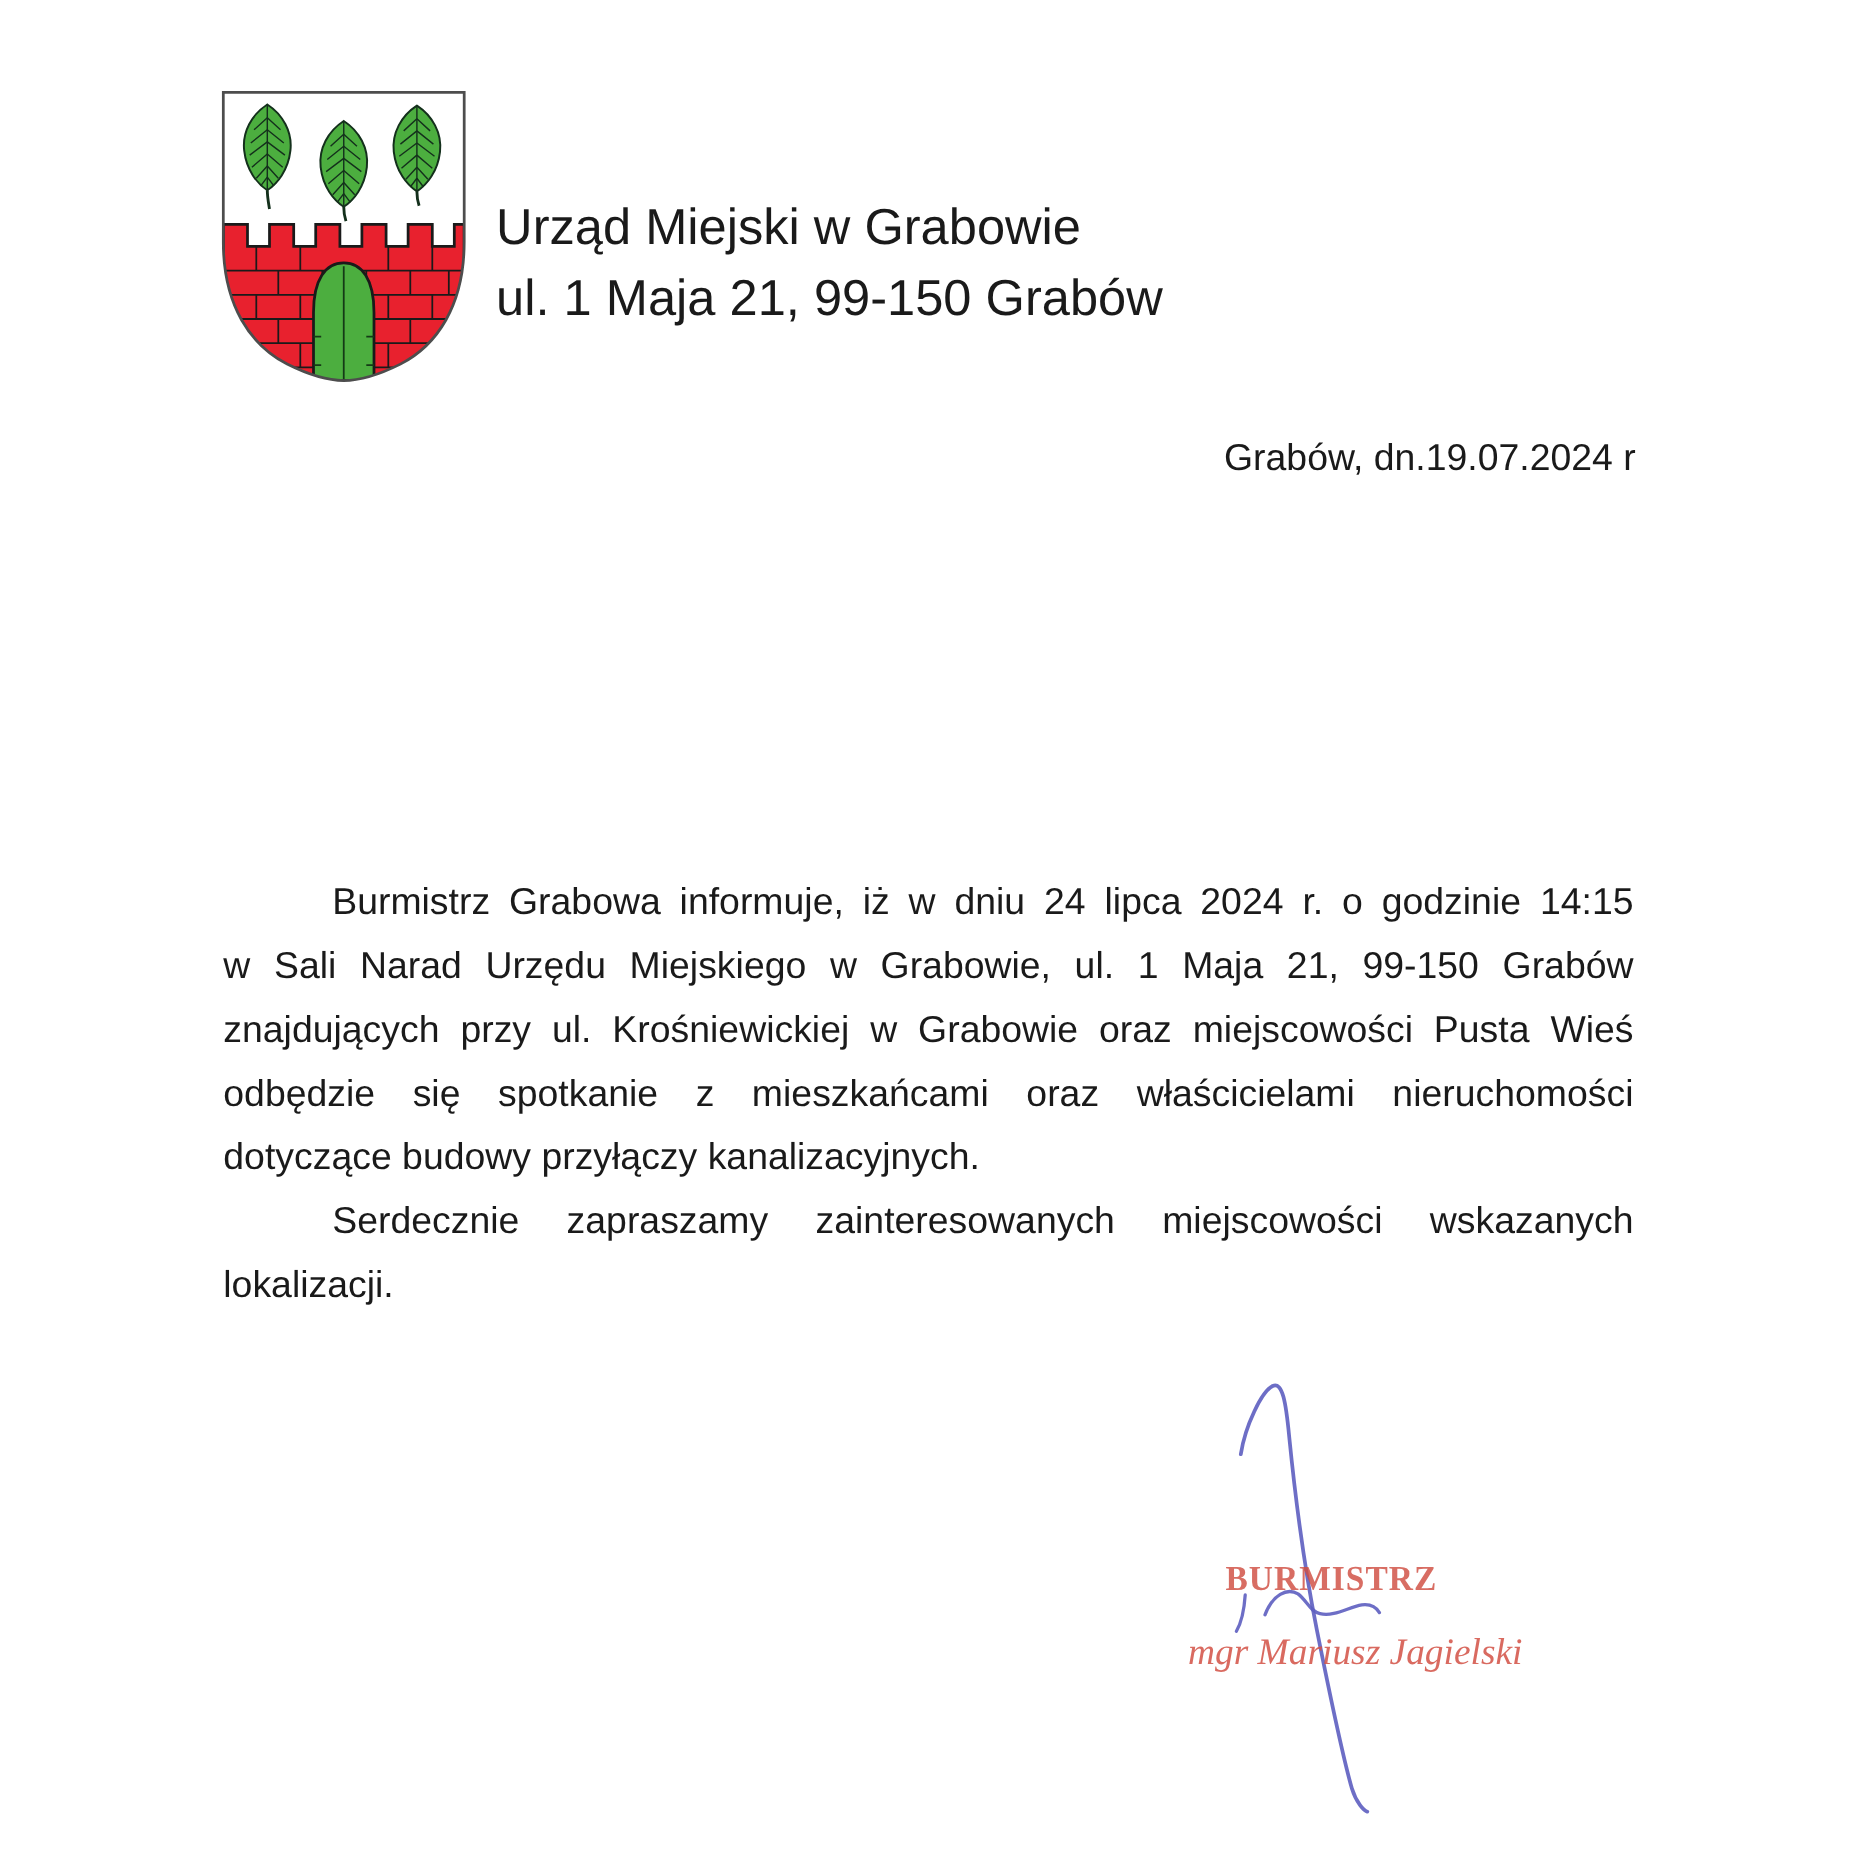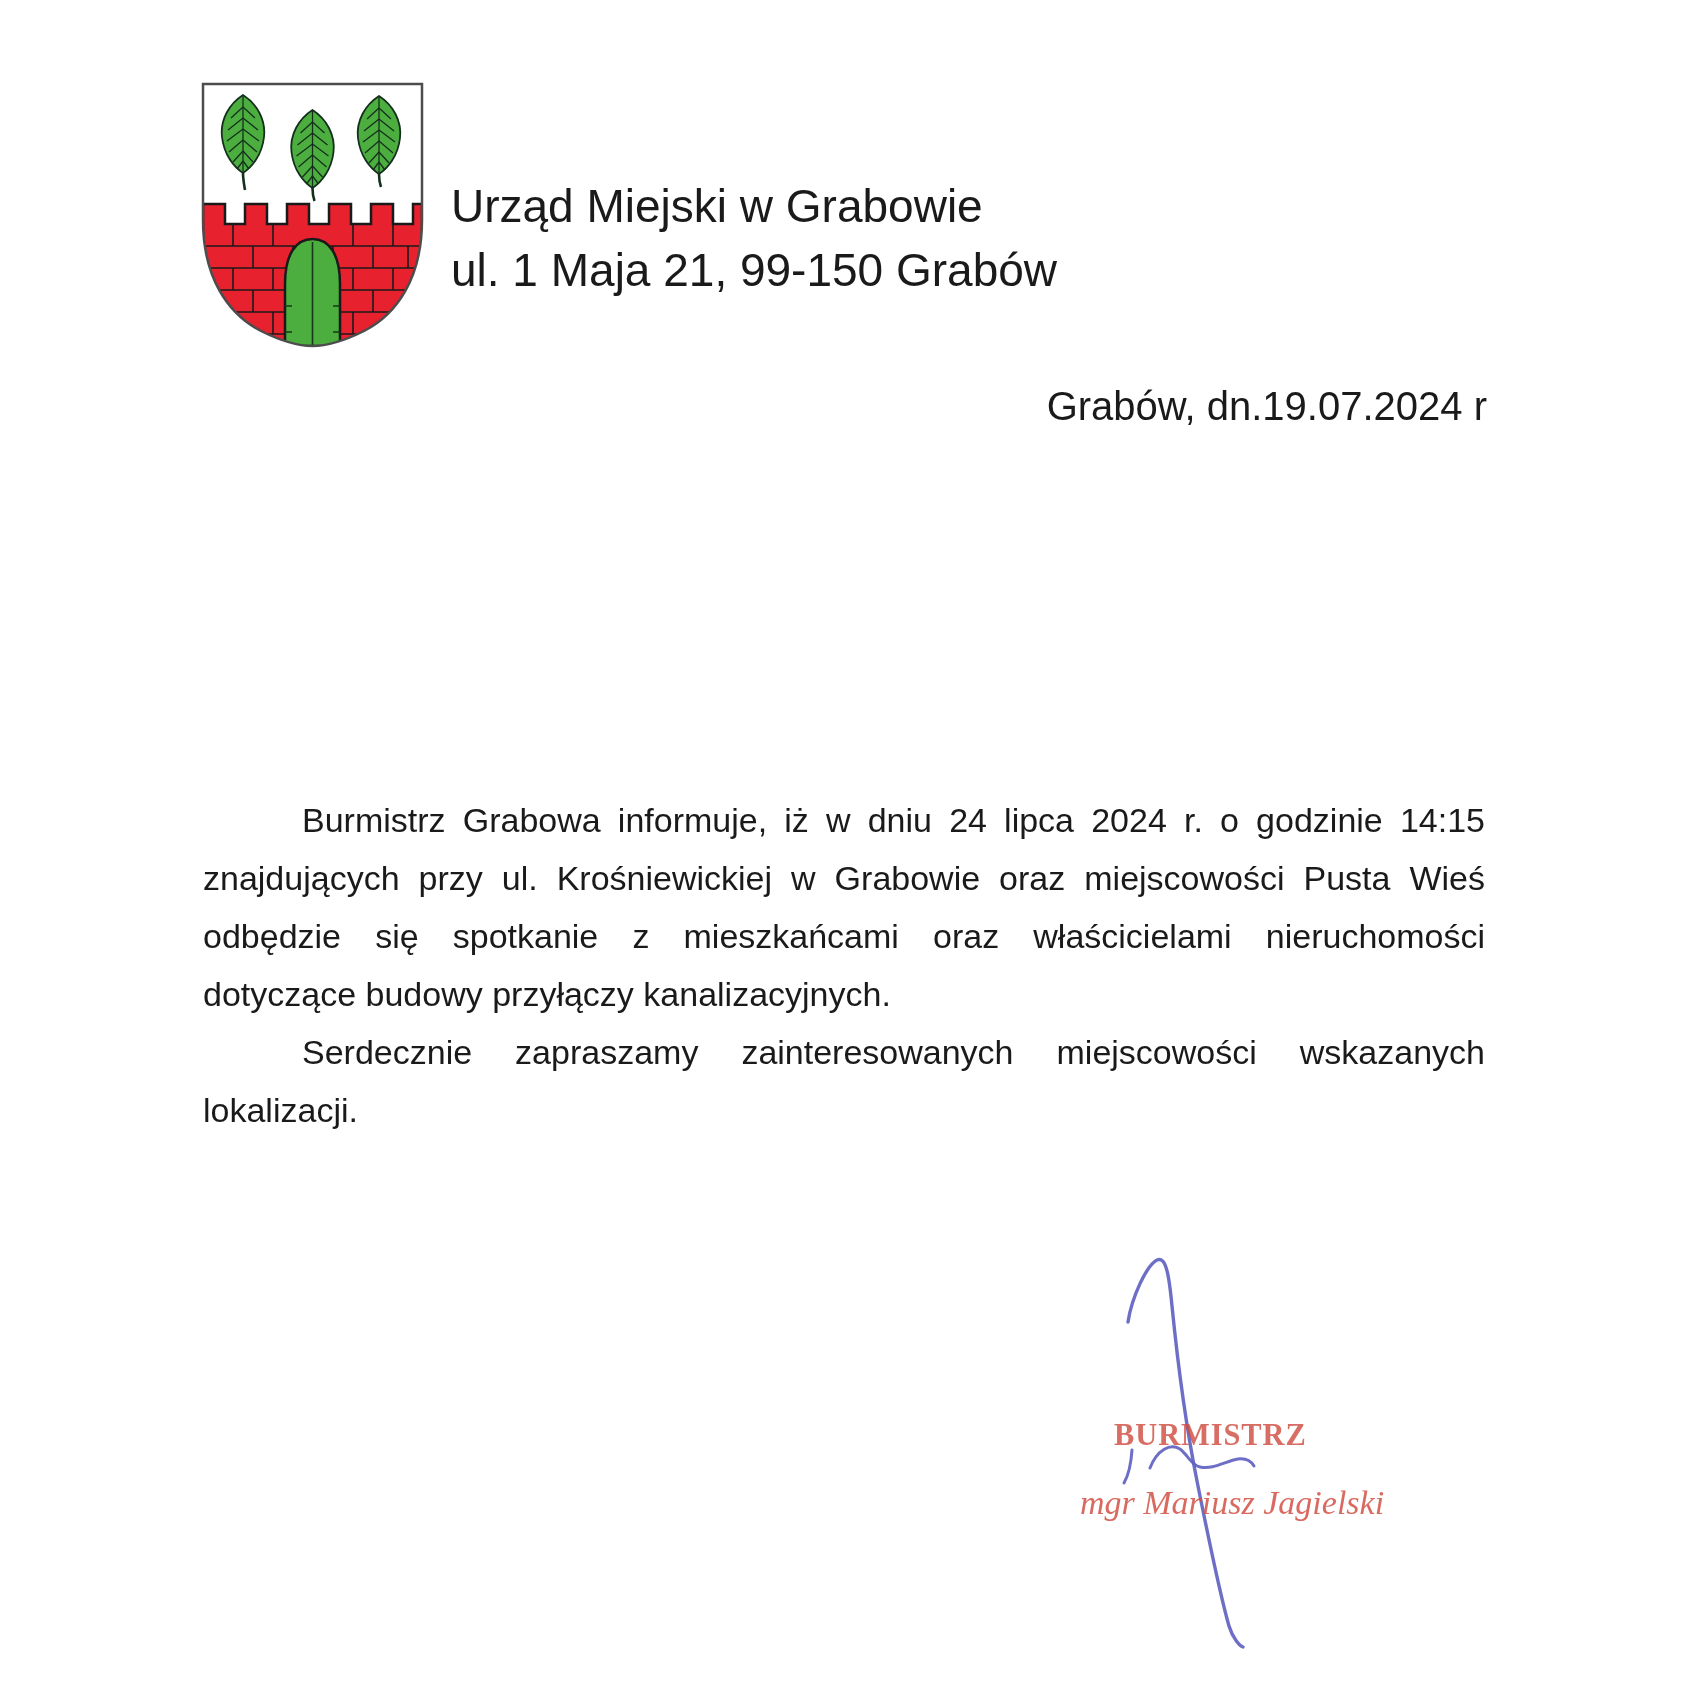--- a/index.html
+++ b/index.html
@@ -29,22 +29,22 @@
     font-size: 46px;
     line-height: 64px;
     white-space: nowrap;
     color: #1a1a1a;
   }
 
   
   .dateline {
     position: absolute;
     right: 202px;
-    top: 386px;
-    font-size: 40px;
+    top: 396px;
+    font-size: 34px;
     line-height: 40px;
     white-space: nowrap;
   }
 
   
   .addressee {
     position: absolute;
     left: 905px;
     top: 492px;
     font-size: 34px;
@@ -166,20 +166,21 @@
   <div class="office-block">
     <div>Urząd Miejski w Grabowie</div>
     <div>ul. 1 Maja 21, 99-150 Grabów</div>
   </div>
 
   <div class="dateline">Grabów, dn.19.07.2024 r</div>
 
 
   <div class="body-text">
     <div class="body-line justify indent">Burmistrz Grabowa informuje, iż w dniu 24 lipca 2024 r. o godzinie 14:15</div>
+    <div class="body-line justify">w Sali Narad Urzędu Miejskiego w Grabowie, ul. 1 Maja 21, 99-150 Grabów</div>
     <div class="body-line justify">znajdujących przy ul. Krośniewickiej w Grabowie oraz miejscowości Pusta Wieś</div>
     <div class="body-line justify">odbędzie się spotkanie z mieszkańcami oraz właścicielami nieruchomości</div>
     <div class="body-line">dotyczące budowy przyłączy kanalizacyjnych.</div>
     <div class="body-line justify indent">Serdecznie zapraszamy zainteresowanych miejscowości wskazanych</div>
     <div class="body-line">lokalizacji.</div>
   </div>
 
   <svg class="sig-svg" style="left:1000px; top:1150px;" width="360" height="540" viewBox="0 0 360 540" aria-hidden="true">
     <g fill="none" stroke="#5d5ec0" stroke-opacity="0.9" stroke-linecap="round" stroke-linejoin="round">
 

